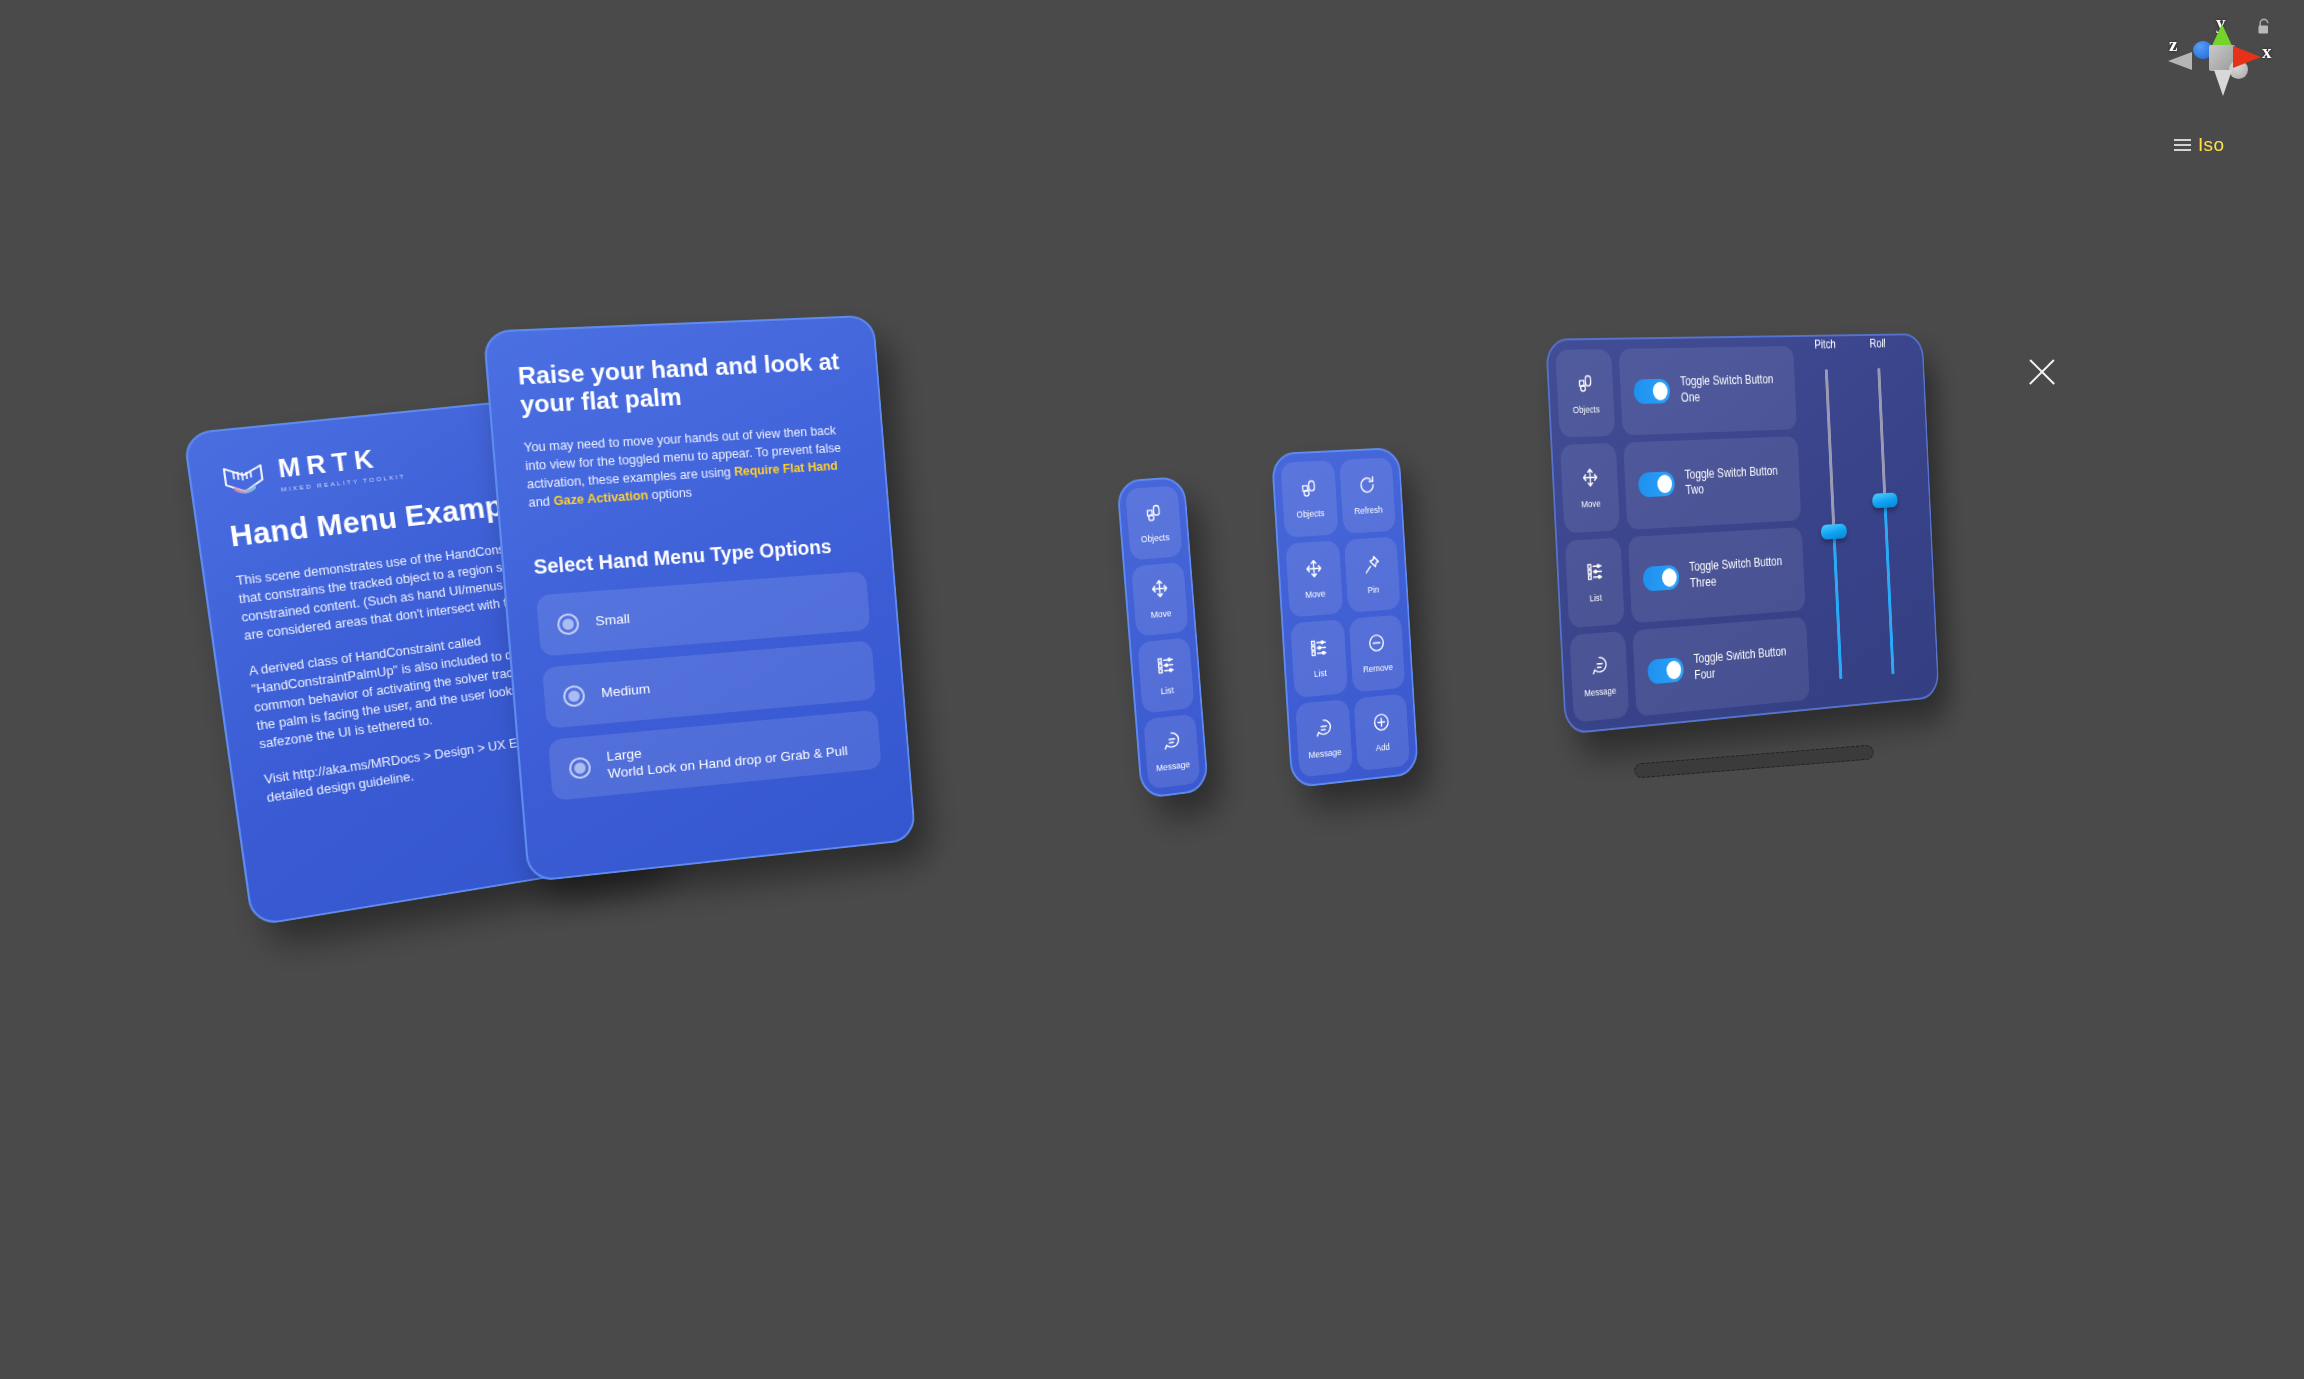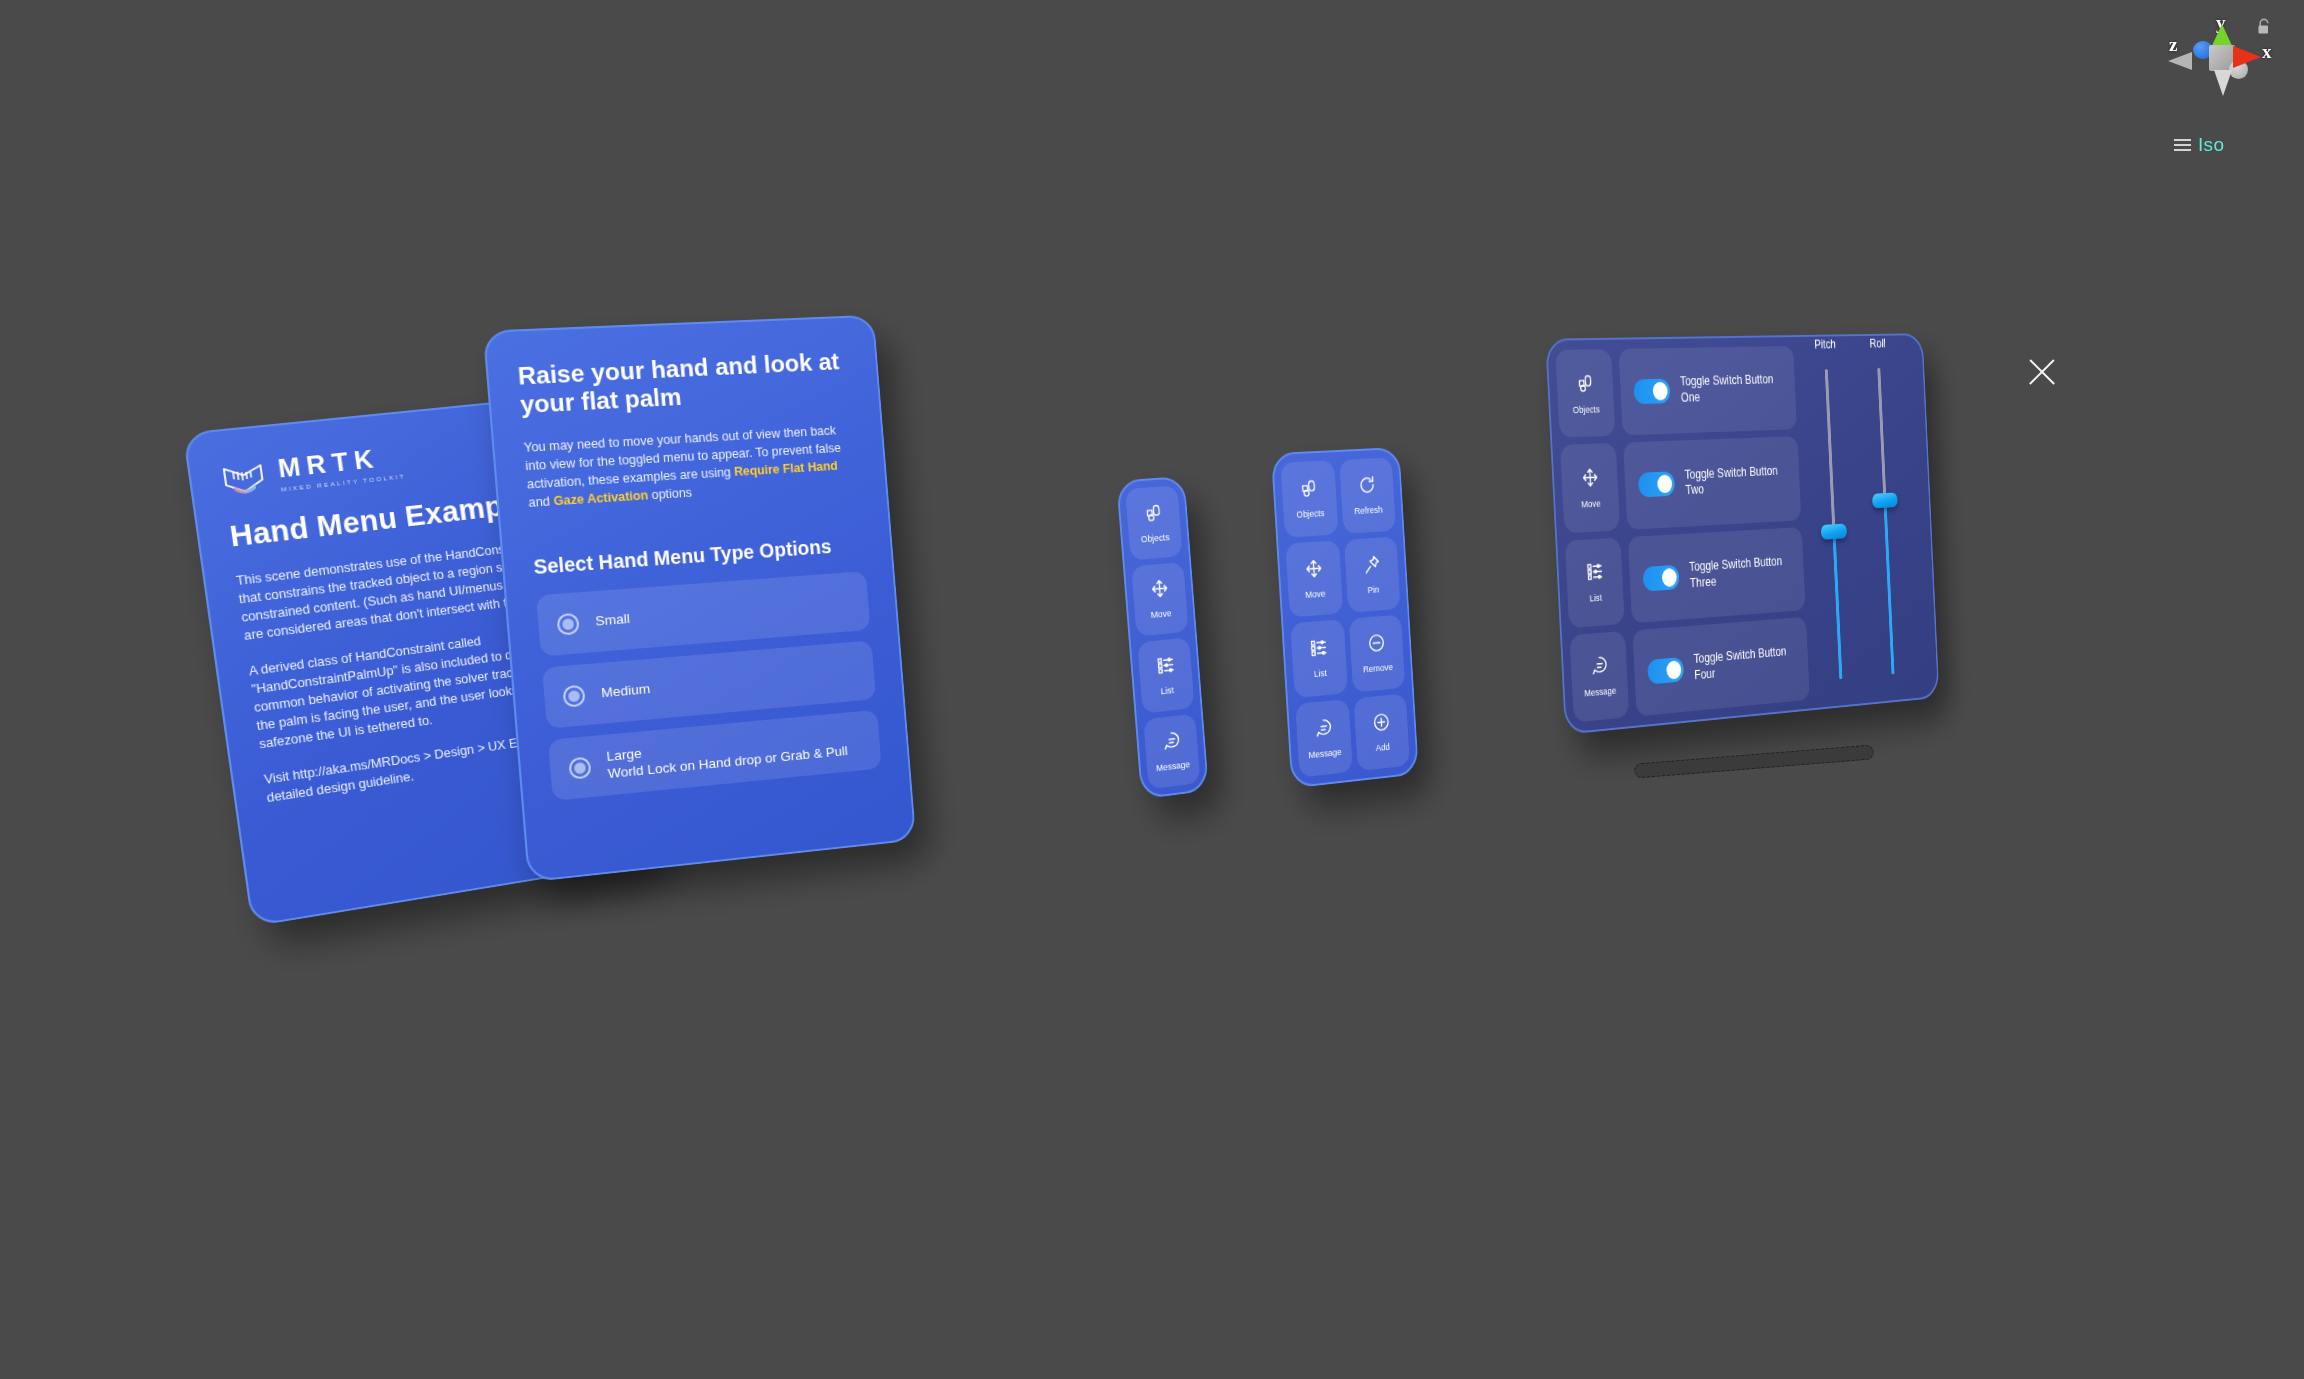--- a/index.html
+++ b/index.html
@@ -55,21 +55,21 @@
     background: radial-gradient(circle at 35% 30%,#5a9cf5,#1565d8); }
   .ball-nz { position: absolute; left: 67px; top: 52px;
     width: 19px; height: 19px; border-radius: 50%;
     background: radial-gradient(circle at 35% 30%,#dcdcdc,#a8a8a8); }
   #iso-row {
     position: absolute; left: 12px; top: 126px;
     display: flex; align-items: center; gap: 7px;
   }
   .burger { display: flex; flex-direction: column; gap: 3px; }
   .burger span { display: block; width: 17px; height: 2px; background: #d4d4d4; }
-  #iso-label { color: #5eead4; font-size: 19px; letter-spacing: .3px; }
+  #iso-label { color: #fde047; font-size: 19px; letter-spacing: .3px; }
   #lock-icon { position: absolute; right: 10px; top: 10px; width: 16px; height: 18px; }
 
   
   #close-x {
     position: absolute; left: 2025px; top: 355px;
     width: 34px; height: 34px; cursor: pointer;
   }
   #close-x::before, #close-x::after {
     content: ""; position: absolute; left: 0; top: 16px;
     width: 34px; height: 2.4px; background: #f2f2f2;

